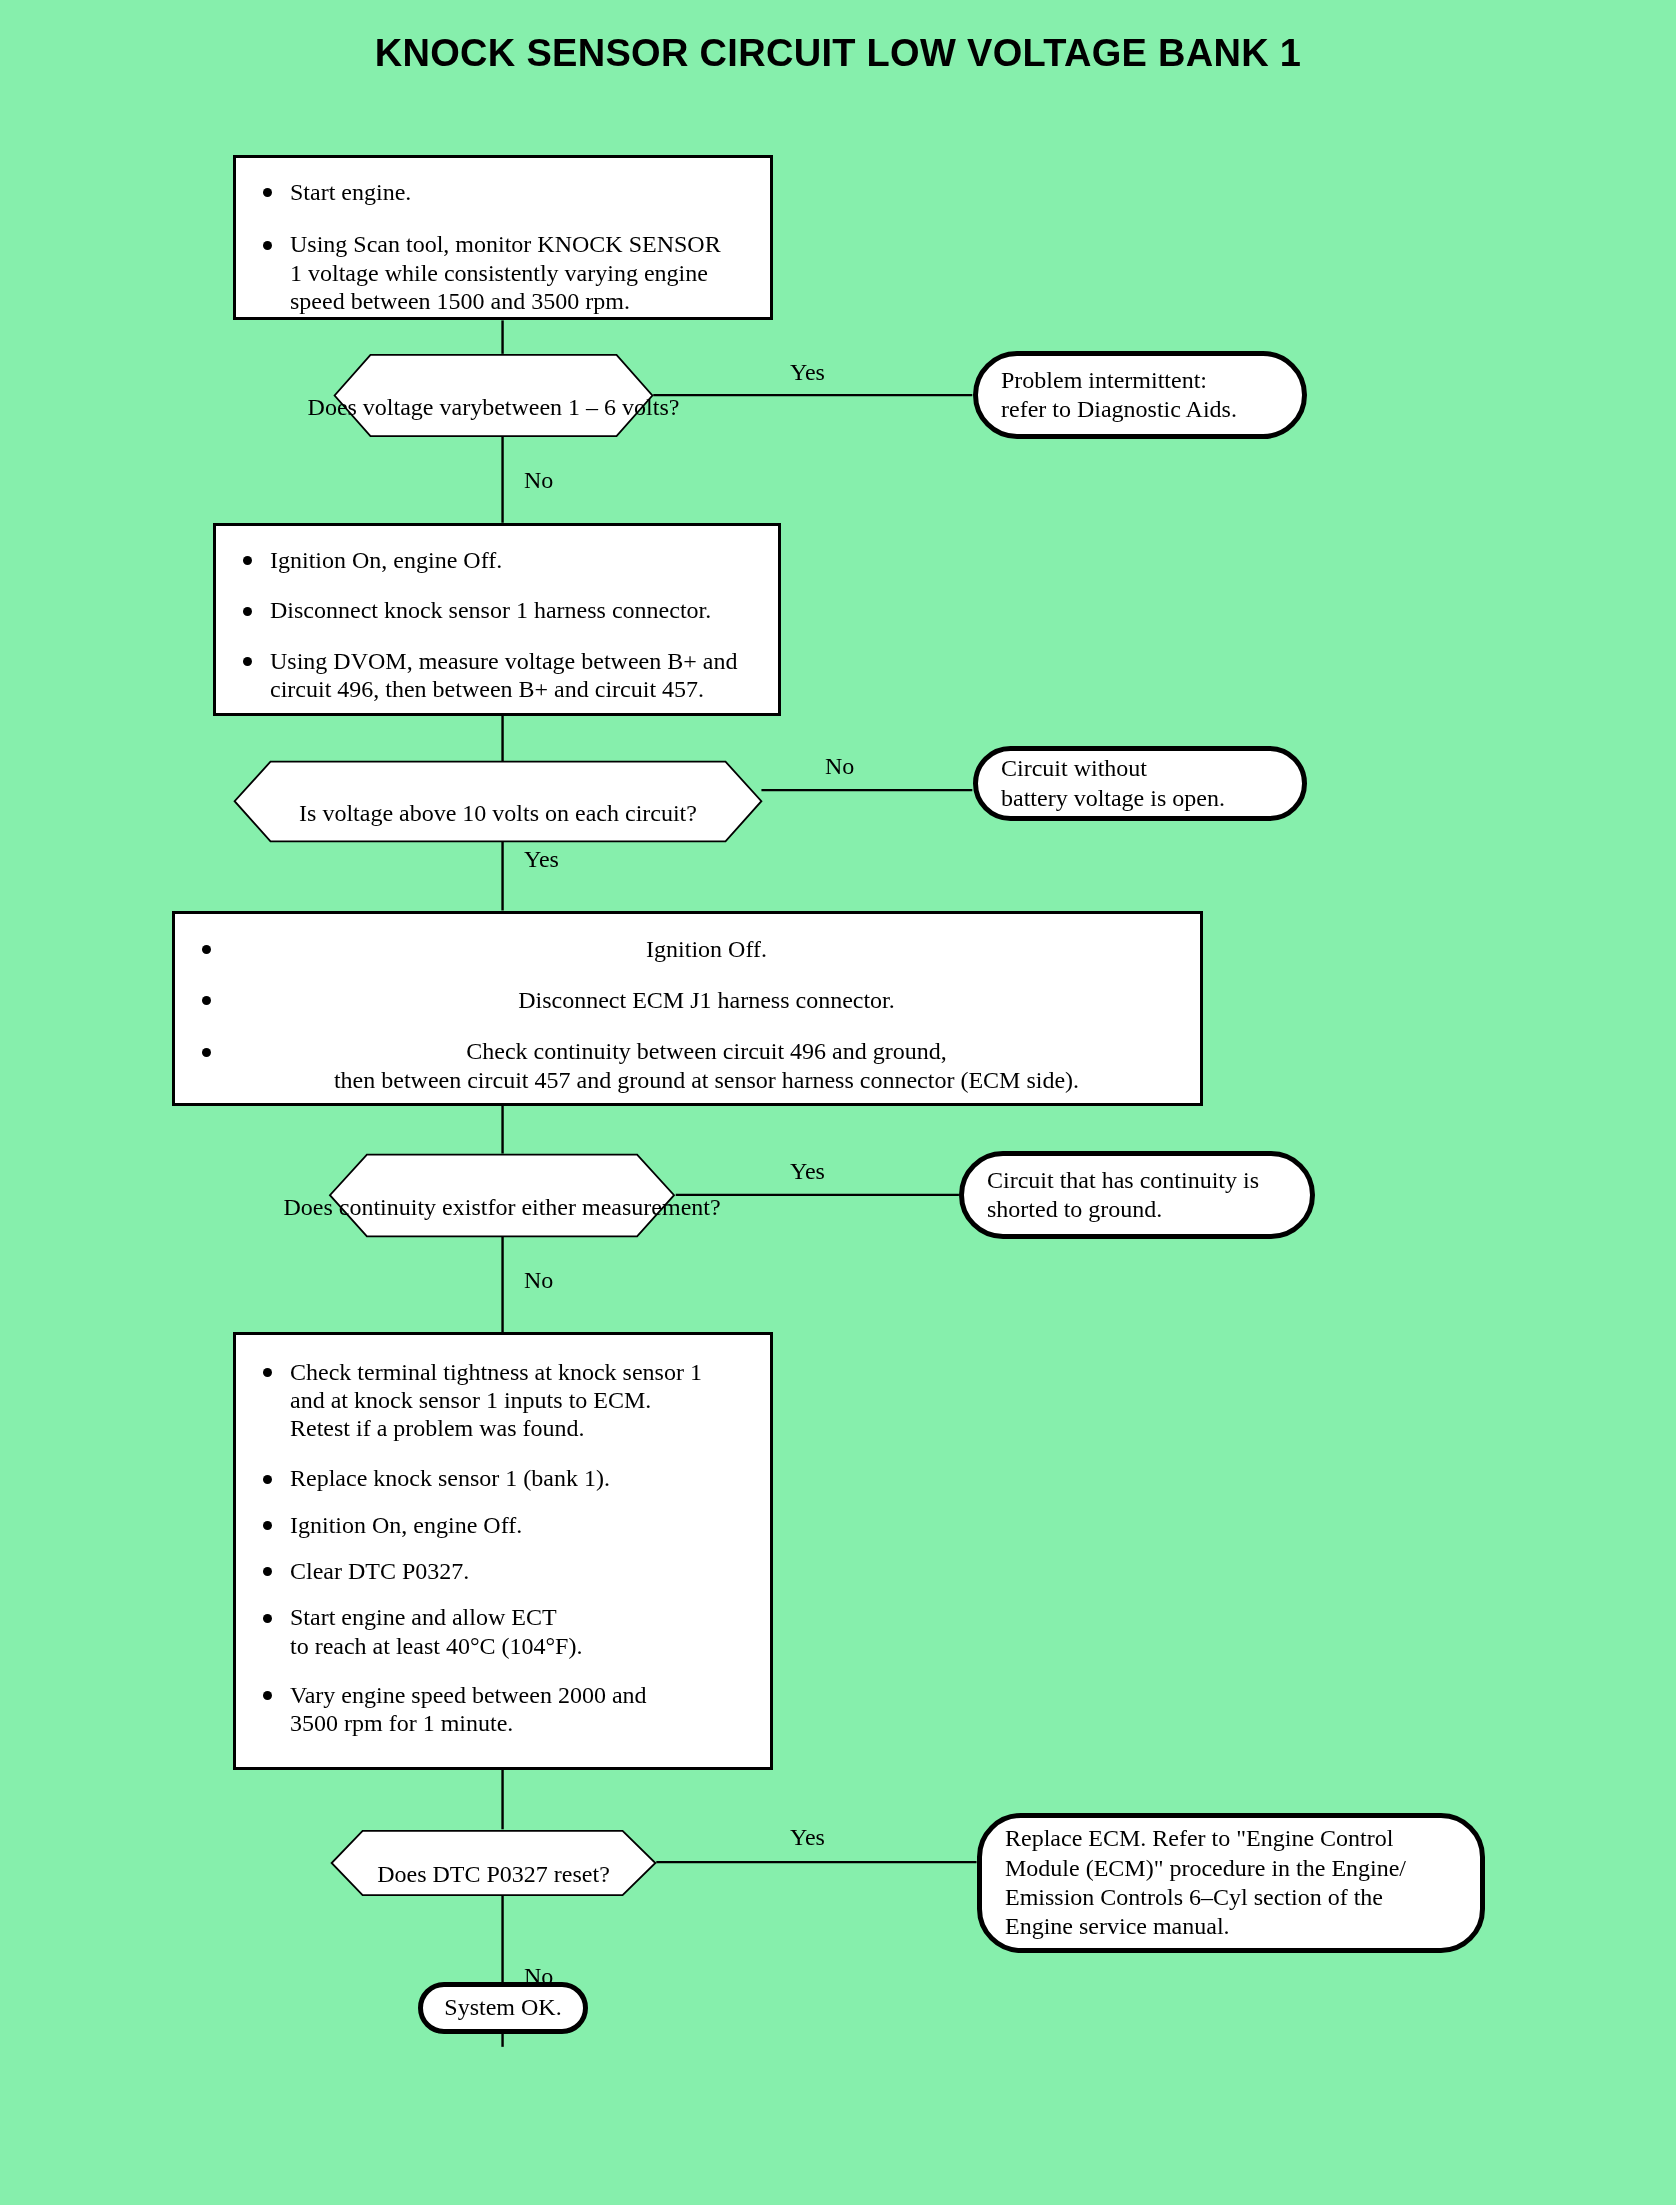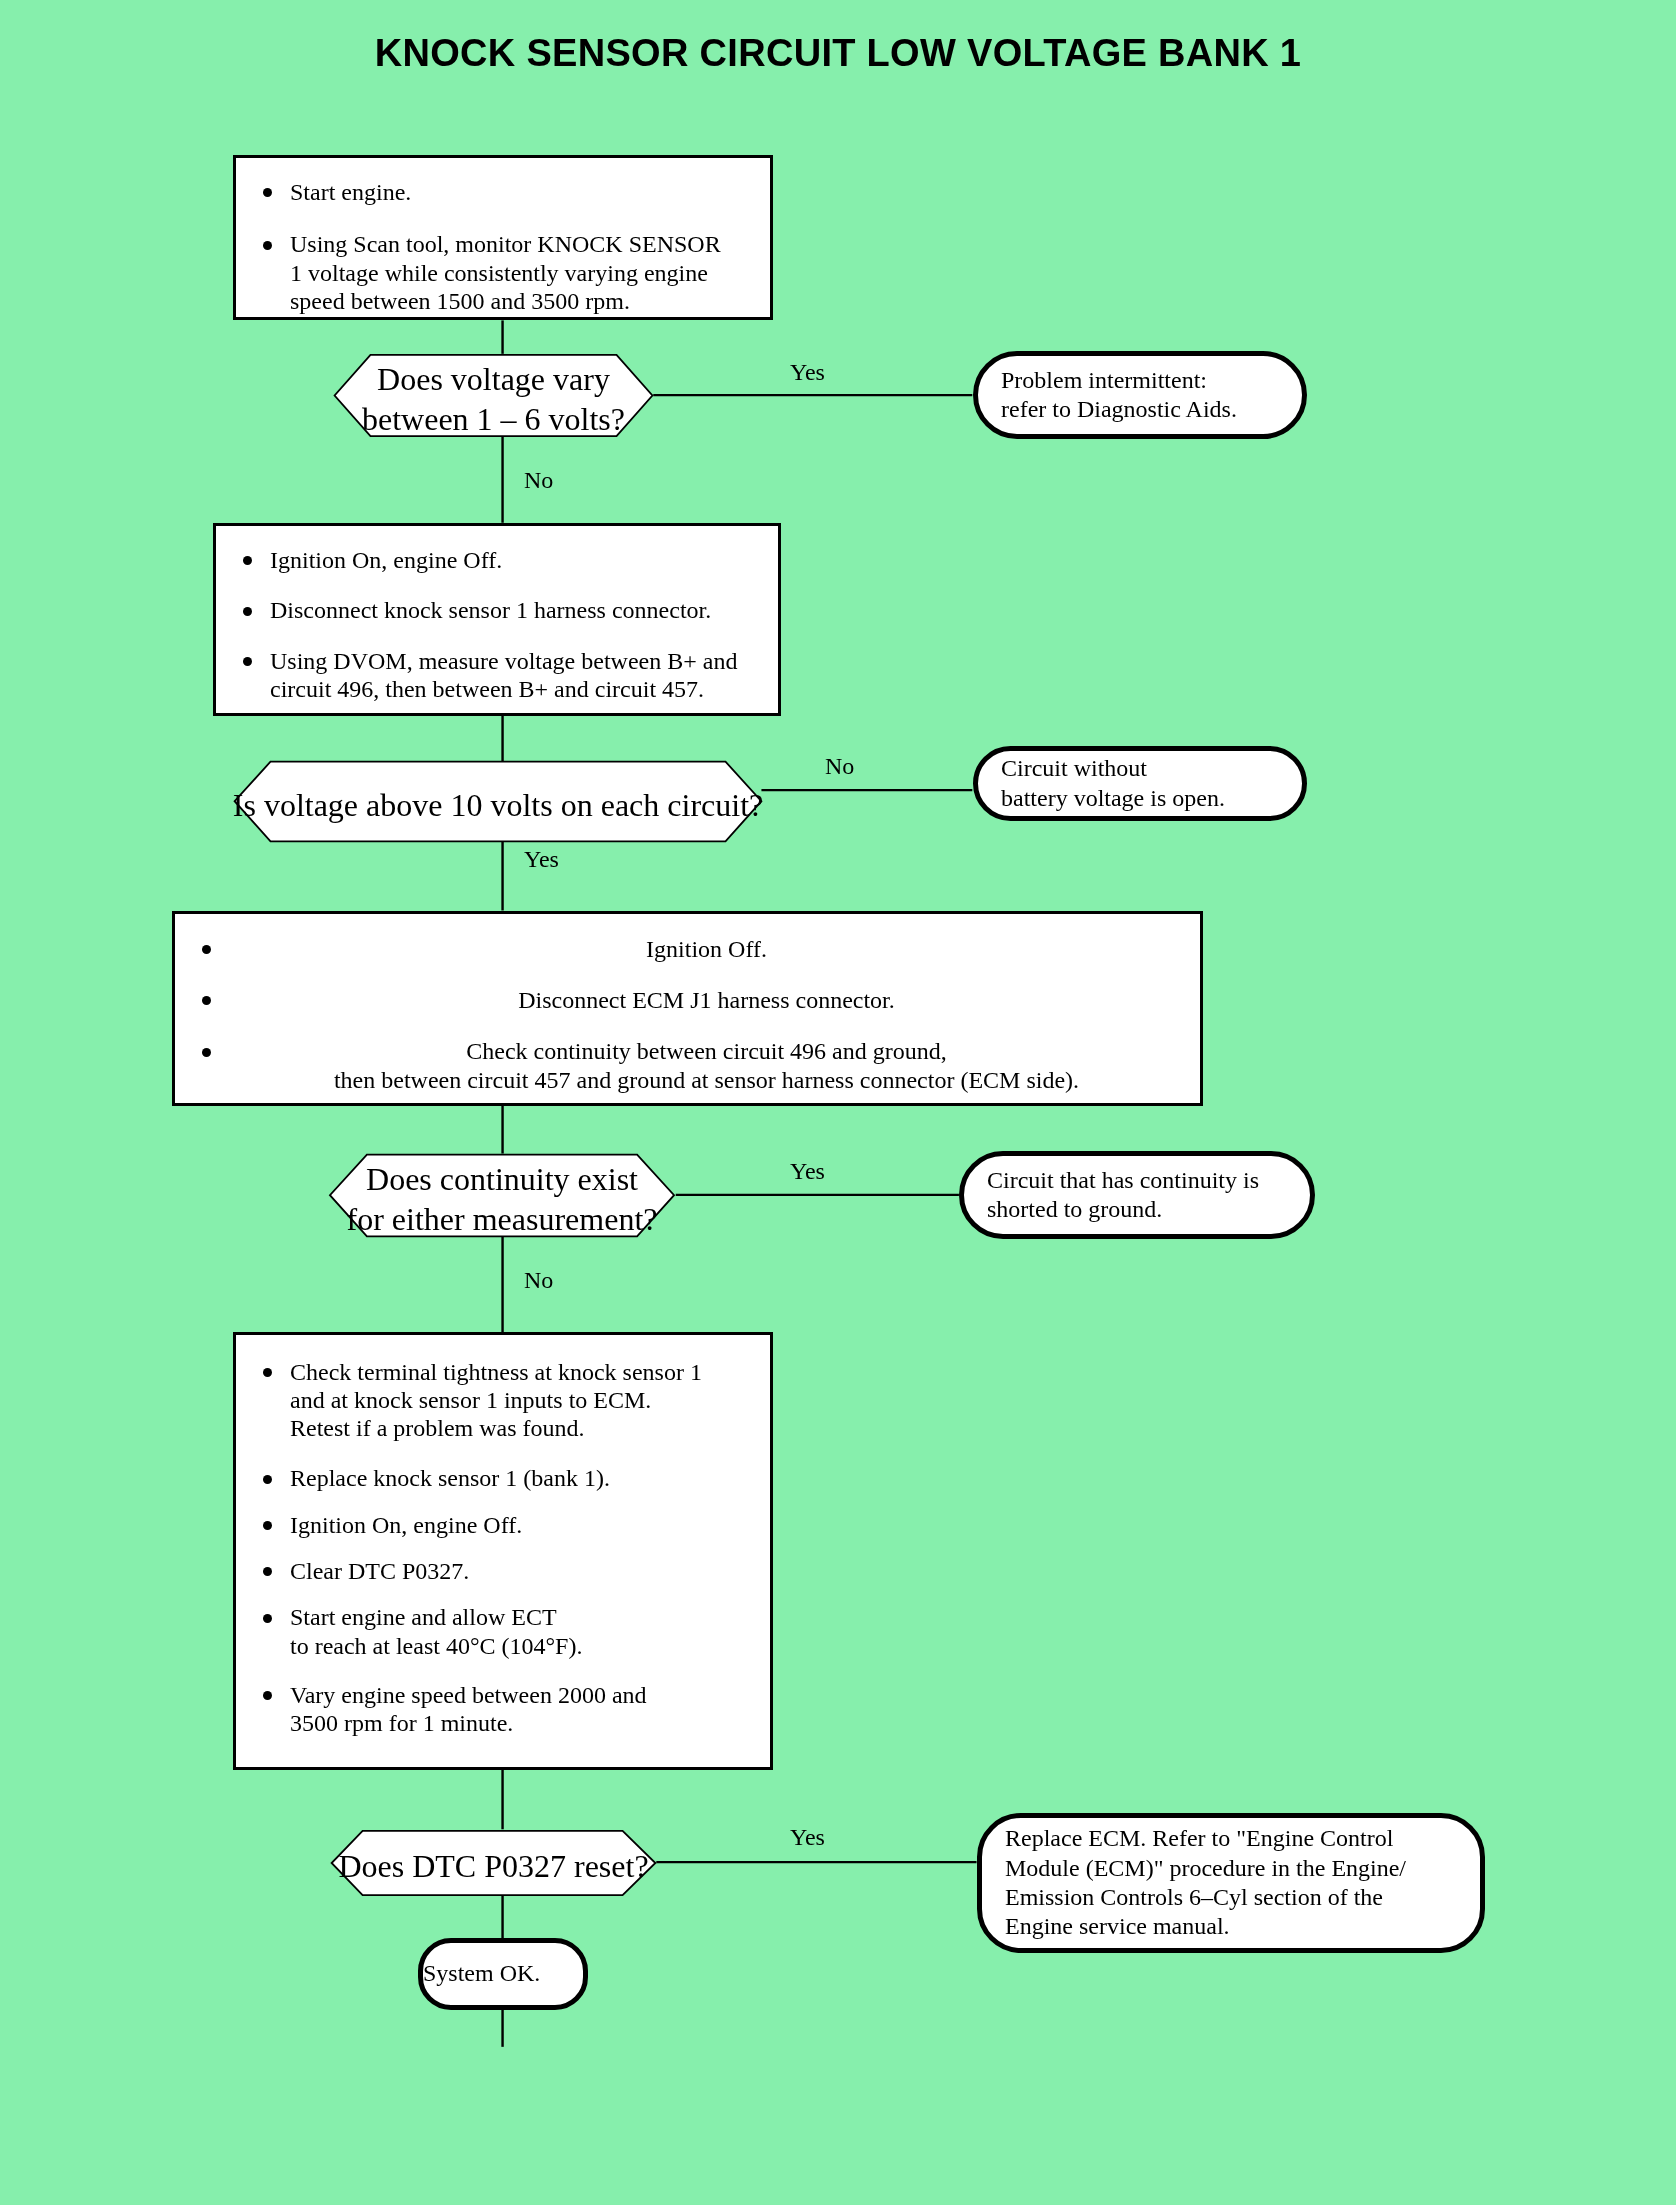--- a/index.html
+++ b/index.html
@@ -70,28 +70,28 @@
   .decision {
     position: absolute;
   }
   .decision svg {
     position: absolute;
     left: 0; top: 0;
     overflow: visible;
   }
   .decision .dtext {
     position: absolute;
-    left: 0; top: 4px;
+    left: 0; top: 12px;
     width: 100%;
     height: 100%;
     display: flex;
-    flex-direction: column;
+    flex-direction: row;
     align-items: center;
     justify-content: center;
-    font-size: 32px;
+    font-size: 24px;
     line-height: 1.22;
     white-space: nowrap;
   }
 
   
   .terminator {
     position: absolute;
     box-sizing: border-box;
     border: 5.5px solid #000000;
     background: #ffffff;
@@ -287,20 +287,20 @@
 
   <div class="terminator" style="left:977px; top:1813px; width:508px; height:140px; border-radius:44px; padding-left:23px;">
     <div class="ttext">
       <span class="ln">Replace ECM. Refer to "Engine Control</span>
       <span class="ln">Module (ECM)" procedure in the Engine/</span>
       <span class="ln">Emission Controls 6–Cyl section of the</span>
       <span class="ln">Engine service manual.</span>
     </div>
   </div>
 
-  <div class="terminator" style="left:418px; top:1938px; width:170px; height:72px; border-radius:33px; ">
+  <div class="terminator" style="left:418px; top:1982px; width:170px; height:52px; border-radius:33px; justify-content:center;">
     <div class="ttext">
       <span class="ln">System OK.</span>
     </div>
   </div>
 
 </div>
 
 
 </body></html>

